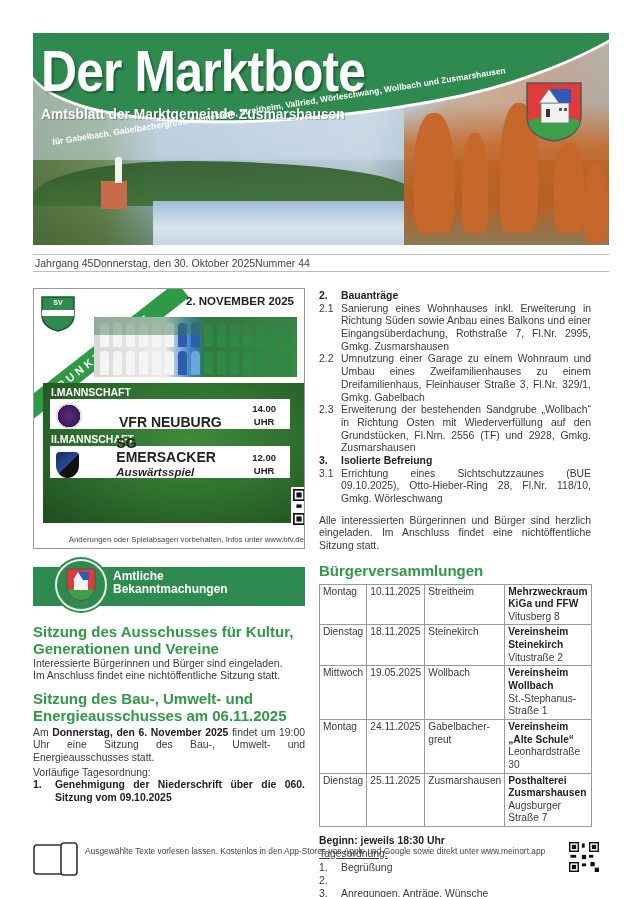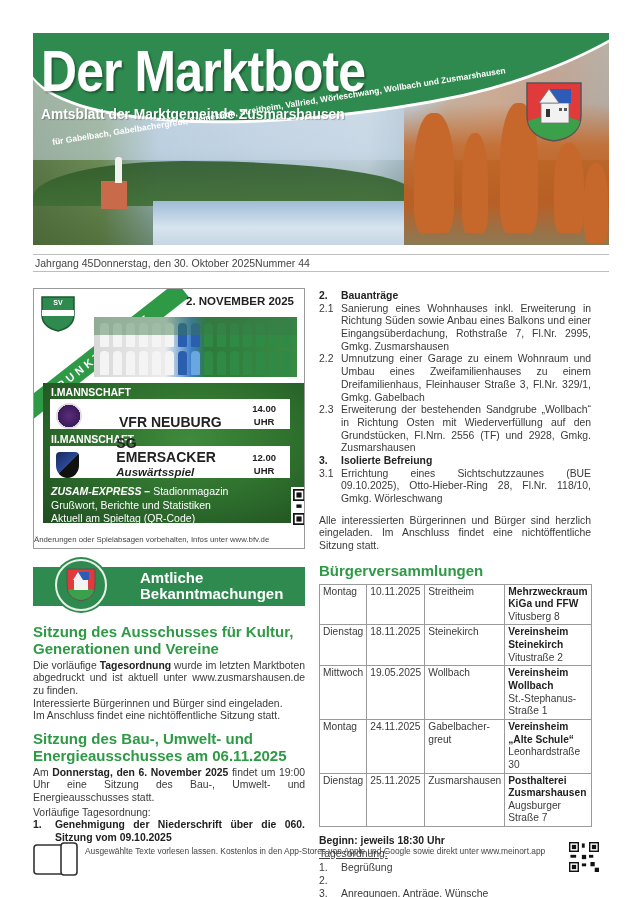--- a/index.html
+++ b/index.html
@@ -59,25 +59,25 @@
   .ad-team-label { position: absolute; left: 8px; font-weight: bold; font-size: 10.5px; color: #fff; }
   .ad-row { position: absolute; left: 7px; width: 240px; height: 30px; background: #fff; display: flex; align-items: flex-end; gap: 25px; }
   .ad-row .badge { width: 26px; height: 26px; margin-left: 6px; border-radius: 50%; }
   .ad-row .opp { margin-left: 12px; font-weight: bold; font-size: 14px; color: #222; line-height: 1; }
   .ad-row .opp-sub { font-style: italic; font-weight: bold; font-size: 11.5px; color: #222; margin-top: 2px; }
   .ad-row .time { margin-left: auto; margin-right: 14px; font-weight: bold; font-size: 9.5px; color: #222; text-align: center; line-height: 1.35; }
   .ad-zusam { position: absolute; left: 8px; top: 102px; font-size: 10.5px; color: #fff; }
   .ad-zusam b { font-style: italic; }
   .ad-zusam div { line-height: 1.3; }
   .ad-qr { position: absolute; right: 6px; top: 104px; width: 40px; height: 40px; background: #fff; padding: 2px; }
-  .ad-foot { position: absolute; left: 0; right: 0; bottom: 4px; text-align: left; font-size: 7.8px; color: #444; }
+  .ad-foot { position: absolute; left: 0; right: 0; bottom: 4px; text-align: right; font-size: 7.8px; color: #444; }
 
   .amtl { position: absolute; left: 33px; top: 567px; width: 272px; height: 39px; background: #2e8a4e; }
   .amtl-crest { position: absolute; left: 22px; top: -8px; width: 52px; height: 52px; border-radius: 50%; background: #2e8a4e; border: 2px solid #e8f2ea; box-shadow: 0 0 0 2px #2e8a4e; display: flex; align-items: center; justify-content: center; }
-  .amtl-text { position: absolute; left: 80px; top: 3px; color: #fff; font-weight: bold; font-size: 15px; line-height: 1.05; margin-left: 27px; }
+  .amtl-text { position: absolute; left: 80px; top: 3px; color: #fff; font-weight: bold; font-size: 12px; line-height: 1.05; }
 
   h2.sec { color: #2e9a46; font-weight: bold; font-size: 15px; line-height: 1.12; }
   p.txt, .txt { font-size: 10.4px; line-height: 1.22; color: #3a3a3a; }
   .just { text-align: justify; }
 
   .col-left { position: absolute; left: 33px; top: 624px; width: 272px; }
   .col-right { position: absolute; left: 319px; top: 290px; width: 272px; }
 
   ol.agenda { list-style: none; }
   ol.agenda li { display: flex; font-size: 10.4px; line-height: 1.22; }
@@ -191,25 +191,20 @@
       <div class="badge" style="border-radius:4px 4px 50% 50%;background:linear-gradient(135deg,#1a2a5a 0%,#2a4a9a 50%,#111 51%);"></div>
       <div style="margin-left:12px">
         <div class="opp" style="margin-left:0">SG EMERSACKER</div>
         <div class="opp-sub">Auswärtsspiel</div>
       </div>
       <div class="time">
         <div>12.00</div>
         <div>UHR</div>
       </div>
     </div>
-    <div class="ad-zusam">
-      <div><b>ZUSAM-EXPRESS</b><b> – </b><span>Stadionmagazin</span></div>
-      <div>Grußwort, Berichte und Statistiken</div>
-      <div>Aktuell am Spieltag (QR-Code)</div>
-    </div>
     <svg class="ad-qr" viewBox="0 0 21 21">
       <rect x="0" y="0" width="7" height="7" fill="#111"></rect>
         <rect x="1" y="1" width="5" height="5" fill="#fff"></rect>
         <rect x="2" y="2" width="3" height="3" fill="#111"></rect>
       <rect x="14" y="0" width="7" height="7" fill="#111"></rect>
         <rect x="15" y="1" width="5" height="5" fill="#fff"></rect>
         <rect x="16" y="2" width="3" height="3" fill="#111"></rect>
       <rect x="0" y="14" width="7" height="7" fill="#111"></rect>
         <rect x="1" y="15" width="5" height="5" fill="#fff"></rect>
         <rect x="2" y="16" width="3" height="3" fill="#111"></rect>
@@ -240,21 +235,20 @@
   </div>
   <div class="amtl-text">
     <div>Amtliche</div>
     <div>Bekanntmachungen</div>
   </div>
 </div>
 
 <div class="col-left">
   <section>
     <h2 class="sec">Sitzung des Ausschusses für Kultur, Generationen und Vereine</h2>
-    <p class="txt just" style="margin-top:2px"><span>Die vorläufige </span><b style="color:#222">Tagesordnung</b><span> wurde im letzten Marktboten abgedruckt und ist aktuell unter www.zusmarshausen.de zu finden.</span></p>
     <p class="txt">Interessierte Bürgerinnen und Bürger sind eingeladen.</p>
     <p class="txt">Im Anschluss findet eine nichtöffentliche Sitzung statt.</p>
   </section>
 
   <section style="margin-top:8px">
     <h2 class="sec">Sitzung des Bau-, Umwelt- und Energieausschusses am 06.11.2025</h2>
     <p class="txt just" style="margin-top:2px"><span>Am </span><b style="color:#222">Donnerstag, den 6. November 2025</b><span> findet um 19:00 Uhr eine Sitzung des Bau-, Umwelt- und Energieausschusses statt.</span></p>
     <p class="txt" style="margin-top:2px">Vorläufige Tagesordnung:</p>
     <ol class="agenda">
       <li>

